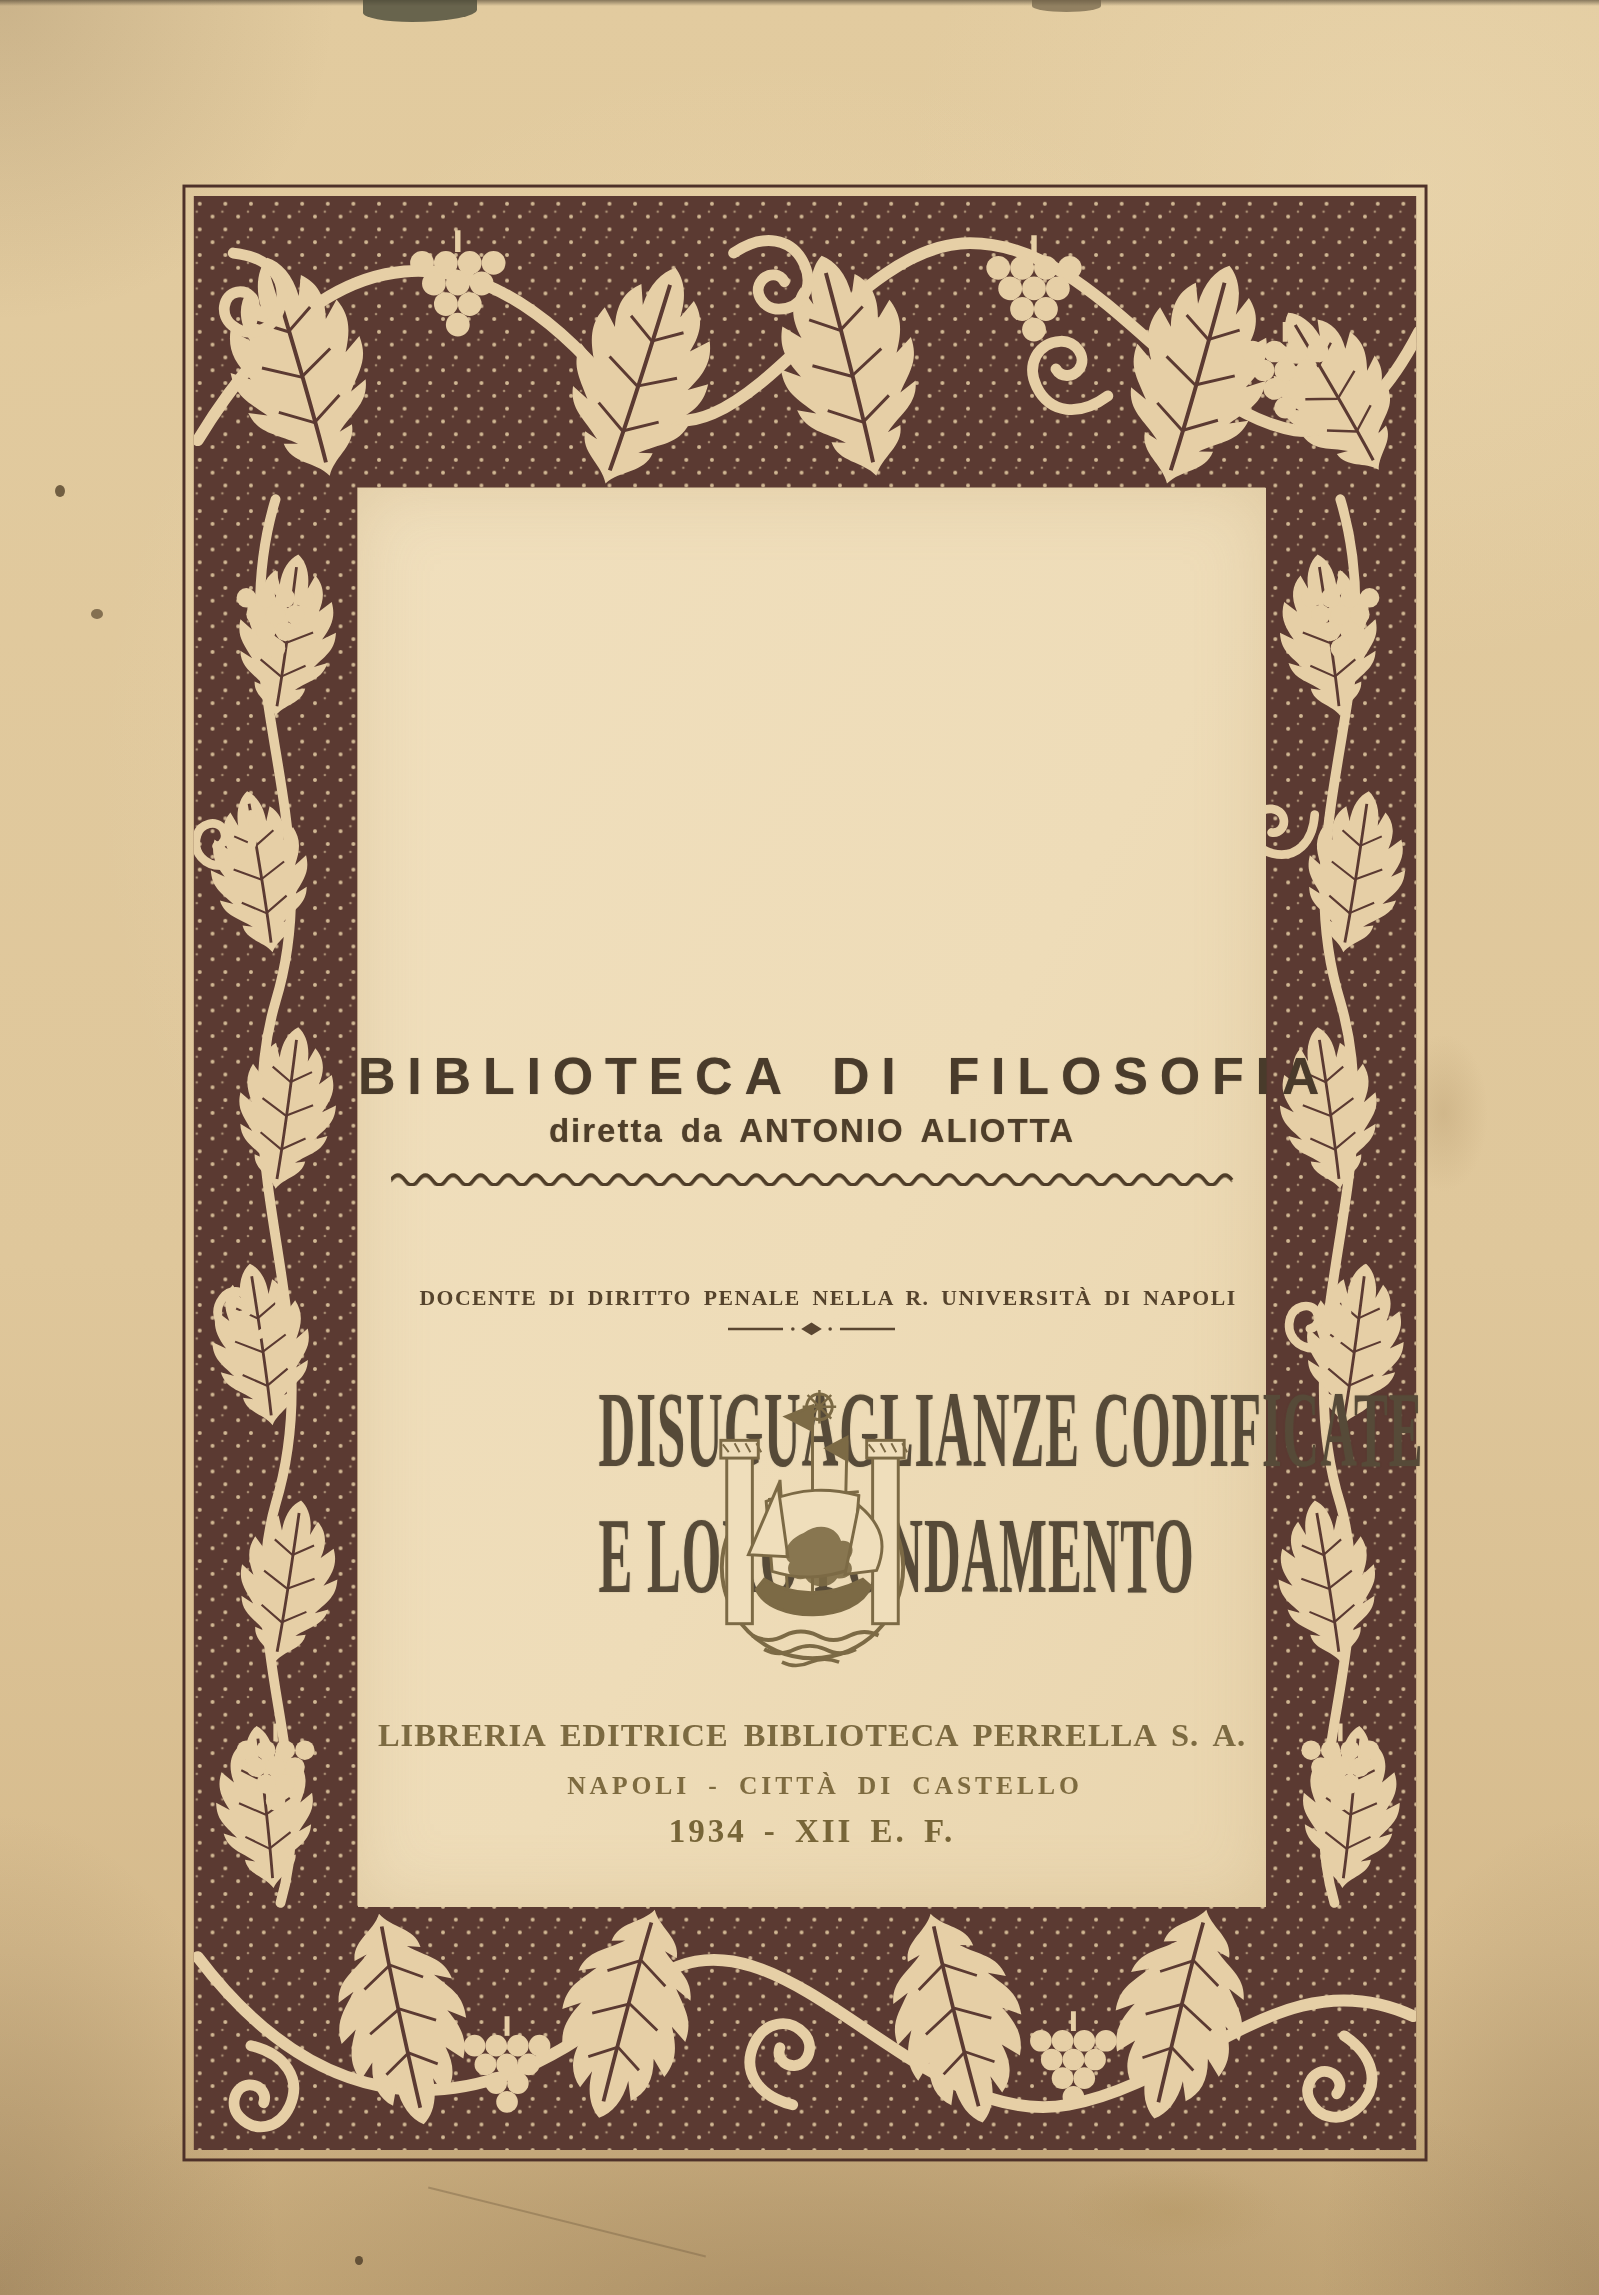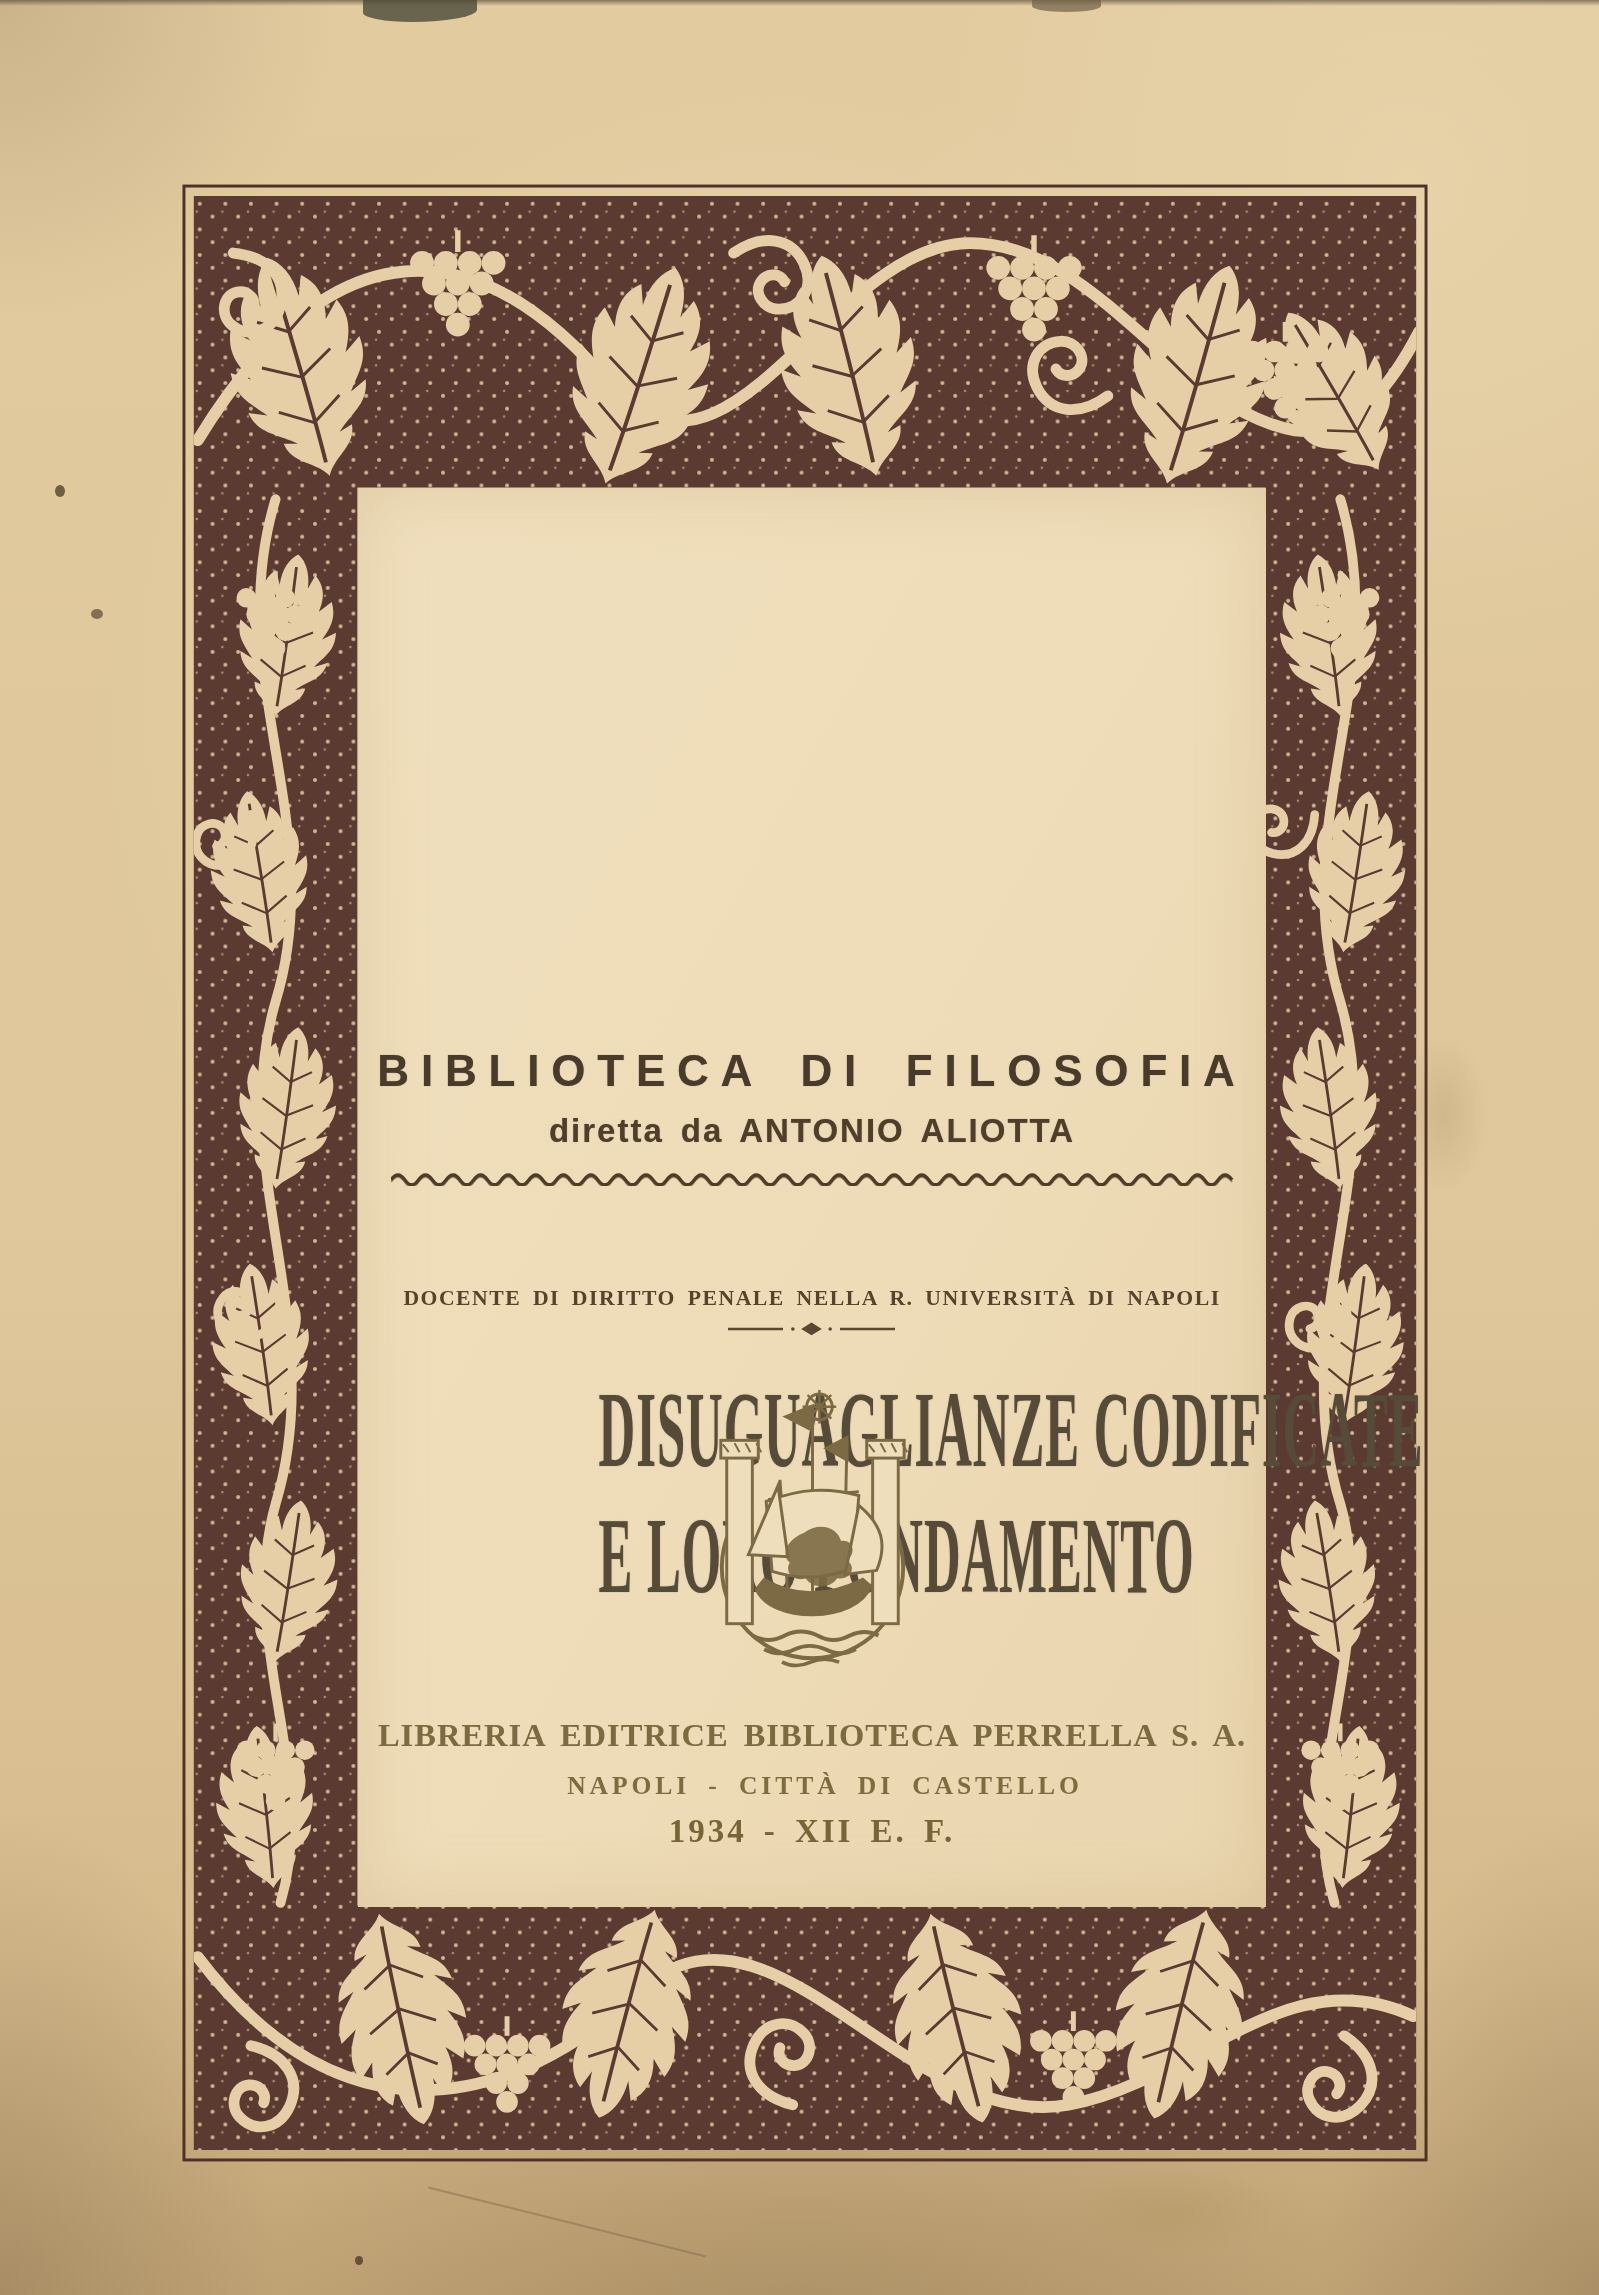--- a/index.html
+++ b/index.html
@@ -38,35 +38,35 @@
   
   .panel{
     position:absolute;left:358px;top:488px;width:908px;height:1419px;
     background:linear-gradient(120deg, #f0dfbd 0%, #eedcb8 55%, #e9d5ae 100%);
     box-shadow: inset 0 0 69px rgba(190,160,110,.30);
   }
   .panel > div{position:absolute;left:0;width:100%;text-align:center;white-space:nowrap;}
 
   .series-title{
     top:558px;font-family:"Liberation Sans",sans-serif;font-weight:bold;
-    font-size:44px;letter-spacing:11.8px;word-spacing:13.8px;color:#493b2b;
+    font-size:52px;letter-spacing:11.8px;word-spacing:13.8px;color:#493b2b;
     text-shadow:0 0 1px rgba(73,59,43,.55);
   }
   .series-editor{
     top:624px;font-family:"Liberation Sans",sans-serif;font-weight:bold;
     font-size:33px;letter-spacing:2px;word-spacing:5.9px;color:#4e3e2a;
     text-shadow:0 0 1px rgba(78,62,42,.5);
   }
   .rule-wavy{position:absolute;top:682px;left:32.5px;}
   .author-name{
     top:256px;font-weight:bold;font-size:41px;letter-spacing:1px;word-spacing:7.9px;color:#4d3a26;
     text-shadow:0 0 1px rgba(77,58,38,.5);
   }
   .panel .author-name{top:744px;}
-  .author-role{top:798px;font-size:21.7px;font-weight:bold;letter-spacing:1.5px;word-spacing:4.9px;color:#55432c;}
+  .author-role{top:798px;font-size:21.7px;font-weight:bold;letter-spacing:1.5px;word-spacing:4.9px;color:#55432c;padding-left:16px;}
   .rule-diamond{position:absolute;top:833px;left:370px;}
 
   .book-title{font-weight:bold;font-size:108px;letter-spacing:2px;color:#564a38;
     transform:scaleX(.47);transform-origin:50% 50%;
     text-shadow:0 0 2px rgba(86,74,56,.4);}
   .tl1{top:392px;}
   .tl2{top:518px;}
   .panel .tl1{top:880px;}
   .panel .tl2{top:1006px;}
 

